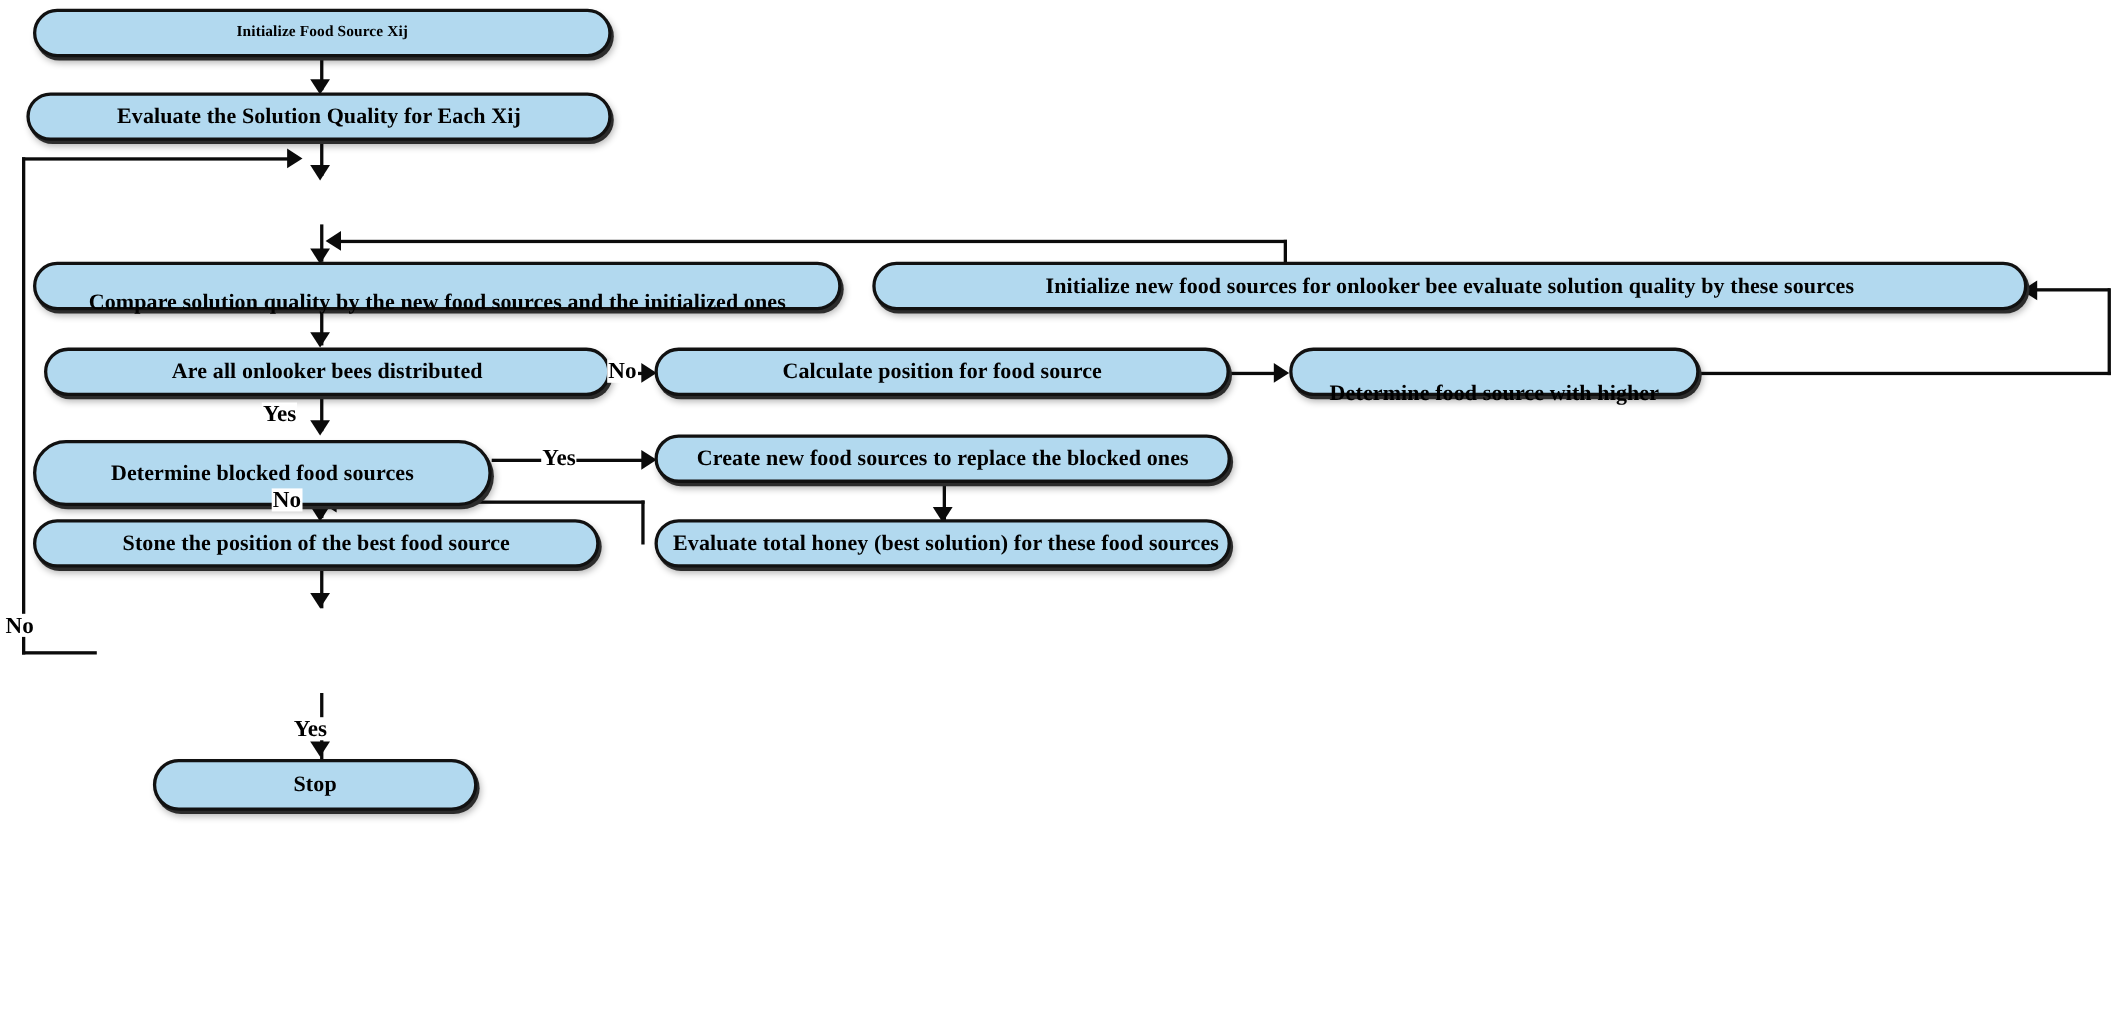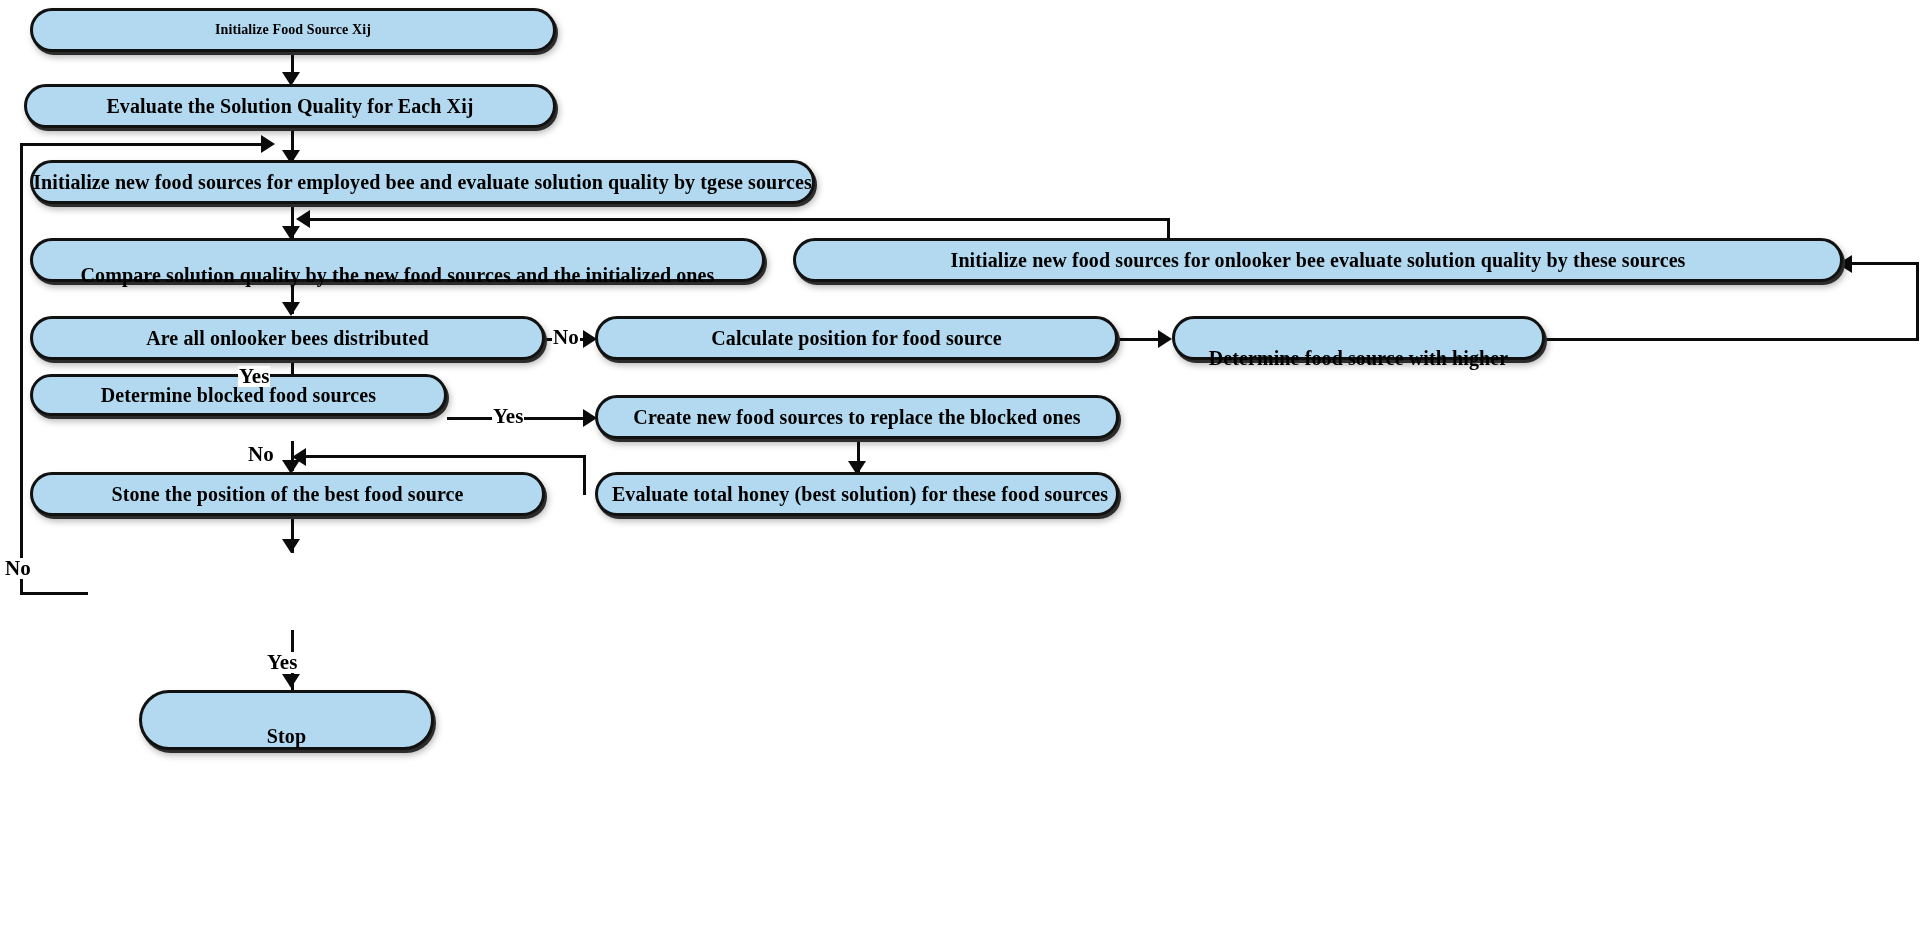--- a/index.html
+++ b/index.html
@@ -135,58 +135,55 @@
   <div class="elab" style="left:266px;top:652px;font-size:21px;">Yes</div>
 
   <div class="node" style="left:30px;top:8px;width:526px;height:44px;">
     <span class="lbl" style="font-size:14px;">Initialize Food Source Xij</span>
   </div>
 
   <div class="node" style="left:24px;top:84px;width:532px;height:44px;">
     <span class="lbl" style="font-size:20px;">Evaluate the Solution Quality for Each Xij</span>
   </div>
 
-  <div class="node" style="left:30px;top:160px;width:785px;height:44px;">
-    <span class="lbl" style="font-size:20px;">Initialize new food sources for employed bee and evaluate solution quality by tgese sources</span>
-  </div>
 
   <div class="node" style="left:30px;top:238px;width:735px;height:44px;">
     <span class="lbl" style="font-size:20px;margin-top:31px;">Compare solution quality by the new food sources and the initialized ones</span>
   </div>
 
   <div class="node" style="left:793px;top:238px;width:1050px;height:44px;">
     <span class="lbl" style="font-size:20px;">Initialize new food sources for onlooker bee evaluate solution quality by these sources</span>
   </div>
 
-  <div class="node" style="left:30px;top:316px;width:515px;height:44px;">
+  <div class="node" style="left:40px;top:316px;width:515px;height:44px;">
     <span class="lbl" style="font-size:20px;">Are all onlooker bees distributed</span>
   </div>
 
   <div class="node" style="left:595px;top:316px;width:523px;height:44px;align-items:center;">
     <span class="lbl" style="font-size:20px;">Calculate position  for food source</span>
   </div>
 
   <div class="node" style="left:1172px;top:316px;width:373px;height:44px;">
     <span class="lbl" style="font-size:20px;margin-top:40px;">Determine food source with  higher</span>
   </div>
 
-  <div class="node" style="left:30px;top:374px;width:417px;height:42px;">
+  <div class="node" style="left:30px;top:400px;width:417px;height:60px;">
     <span class="lbl" style="font-size:20px;">Determine blocked food sources</span>
   </div>
 
   <div class="node" style="left:595px;top:395px;width:524px;height:44px;">
     <span class="lbl" style="font-size:20px;">Create new food sources to replace the blocked ones</span>
   </div>
 
   <div class="node" style="left:30px;top:472px;width:515px;height:44px;">
     <span class="lbl" style="font-size:20px;">Stone the position of the best food source</span>
   </div>
 
   <div class="node" style="left:595px;top:472px;width:524px;height:44px;">
     <span class="lbl" style="font-size:20px;padding-left:16px;">Evaluate total honey (best solution) for these food sources</span>
   </div>
 
 
-  <div class="node" style="left:139px;top:690px;width:295px;height:60px;align-items:flex-end;">
+  <div class="node" style="left:139px;top:690px;width:295px;height:47px;">
     <span class="lbl" style="font-size:20px;">Stop</span>
   </div>
 
 </div>
 
 </body></html>

